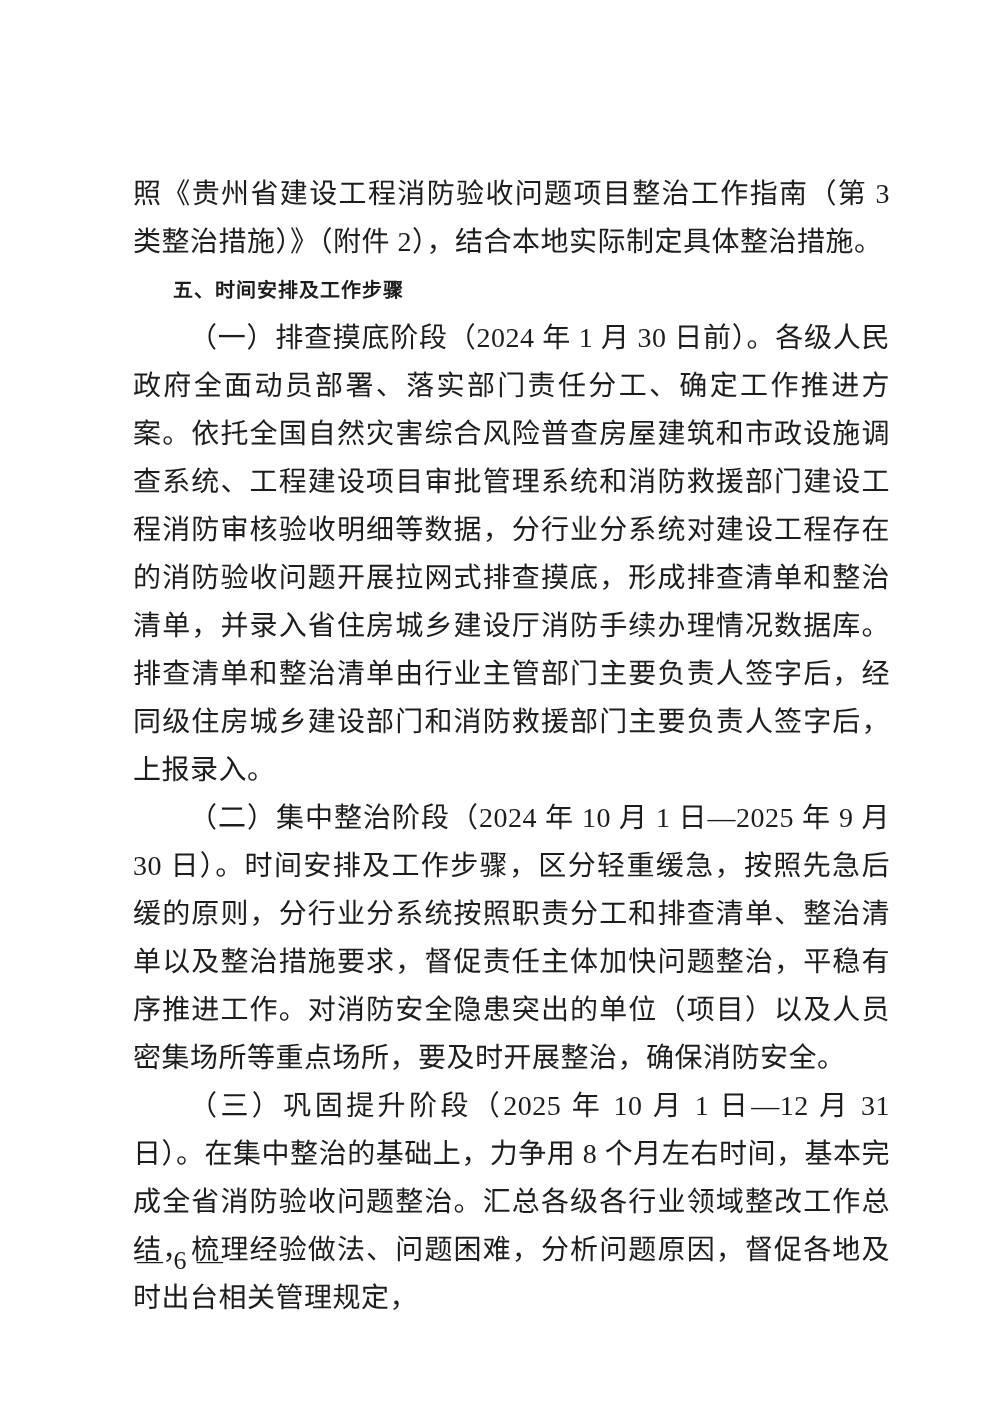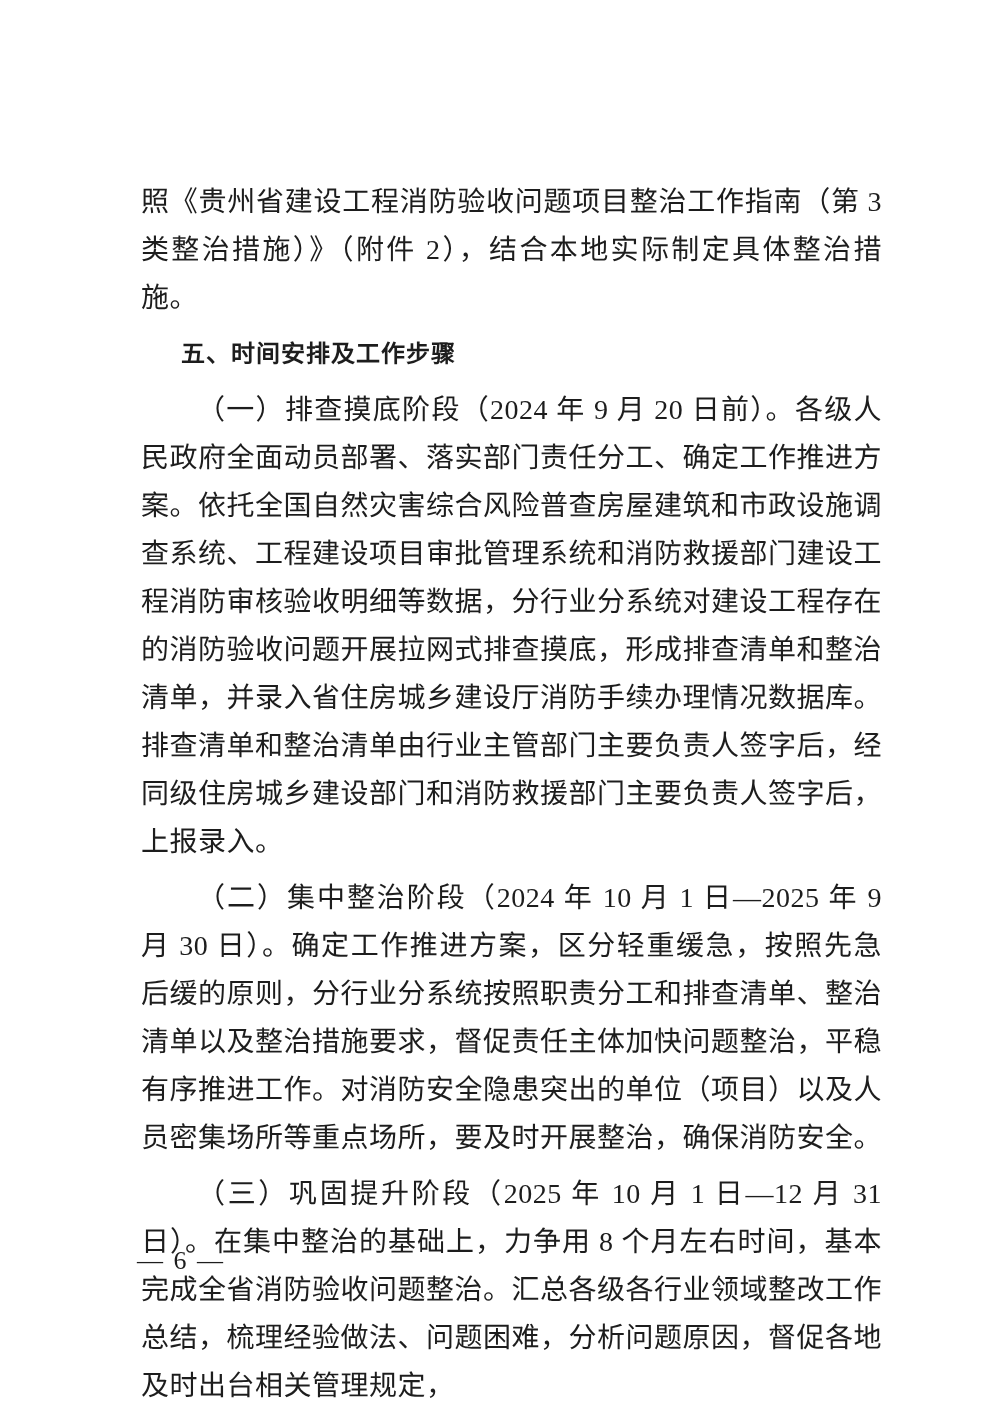--- a/index.html
+++ b/index.html
@@ -17,35 +17,35 @@
     font-family: "Liberation Serif", "DejaVu Serif", serif;
     overflow: hidden;
   }
   .content {
     position: absolute;
     left: 133px;
     top: 170px;
     width: 757px;
   }
   .para {
-    margin: 8px;
+    margin: 0;
     font-size: 28px;
     line-height: 48px;
     text-align: justify;
     text-justify: inter-character;
     letter-spacing: 0.5px;
   }
   .para.indent {
     text-indent: 2em;
   }
   .heading {
     margin: 0;
     font-family: "Liberation Sans", "DejaVu Sans", sans-serif;
     font-weight: 700;
-    font-size: 24px;
+    font-size: 20px;
     line-height: 48px;
     text-indent: 2em;
     letter-spacing: 1px;
   }
   .lead {
     
   }
   .page-number {
     position: absolute;
     left: 137px;
@@ -59,22 +59,22 @@
 </head>
 <body>
 
 <div class="page">
   <div class="content">
 
     <p class="para"><span>照《贵州省建设工程消防验收问题项目整治工作指南（第 3 类整治措施）》（附件 2），结合本地实际制定具体整治措施。</span></p>
 
     <h2 class="heading">五、时间安排及工作步骤</h2>
 
-    <p class="para indent"><span class="lead">（一）排查摸底阶段（2024 年 9 月 20 日前）。</span><span>各级人民政府全面动员部署、落实部门责任分工、确定工作推进方案。依托全国自然灾害综合风险普查房屋建筑和市政设施调查系统、工程建设项目审批管理系统和消防救援部门建设工程消防审核验收明细等数据，分行业分系统对建设工程存在的消防验收问题开展拉网式排查摸底，形成排查清单和整治清单，并录入省住房城乡建设厅消防手续办理情况数据库。排查清单和整治清单由行业主管部门主要负责人签字后，经同级住房城乡建设部门和消防救援部门主要负责人签字后，上报录入。</span></p>
+    <p class="para indent"><span class="lead">（一）排查摸底阶段（2024 年 1 月 30 日前）。</span><span>各级人民政府全面动员部署、落实部门责任分工、确定工作推进方案。依托全国自然灾害综合风险普查房屋建筑和市政设施调查系统、工程建设项目审批管理系统和消防救援部门建设工程消防审核验收明细等数据，分行业分系统对建设工程存在的消防验收问题开展拉网式排查摸底，形成排查清单和整治清单，并录入省住房城乡建设厅消防手续办理情况数据库。排查清单和整治清单由行业主管部门主要负责人签字后，经同级住房城乡建设部门和消防救援部门主要负责人签字后，上报录入。</span></p>
 
-    <p class="para indent"><span class="lead">（二）集中整治阶段（2024 年 10 月 1 日—2025 年 9 月 30 日）。</span><span>确定工作推进方案，区分轻重缓急，按照先急后缓的原则，分行业分系统按照职责分工和排查清单、整治清单以及整治措施要求，督促责任主体加快问题整治，平稳有序推进工作。对消防安全隐患突出的单位（项目）以及人员密集场所等重点场所，要及时开展整治，确保消防安全。</span></p>
+    <p class="para indent"><span class="lead">（二）集中整治阶段（2024 年 10 月 1 日—2025 年 9 月 30 日）。</span><span>时间安排及工作步骤，区分轻重缓急，按照先急后缓的原则，分行业分系统按照职责分工和排查清单、整治清单以及整治措施要求，督促责任主体加快问题整治，平稳有序推进工作。对消防安全隐患突出的单位（项目）以及人员密集场所等重点场所，要及时开展整治，确保消防安全。</span></p>
 
     <p class="para indent"><span class="lead">（三）巩固提升阶段（2025 年 10 月 1 日—12 月 31 日）。</span><span>在集中整治的基础上，力争用 8 个月左右时间，基本完成全省消防验收问题整治。汇总各级各行业领域整改工作总结，梳理经验做法、问题困难，分析问题原因，督促各地及时出台相关管理规定，</span></p>
 
   </div>
 
   <div class="page-number">— 6 —</div>
 </div>
 
 </body></html>

